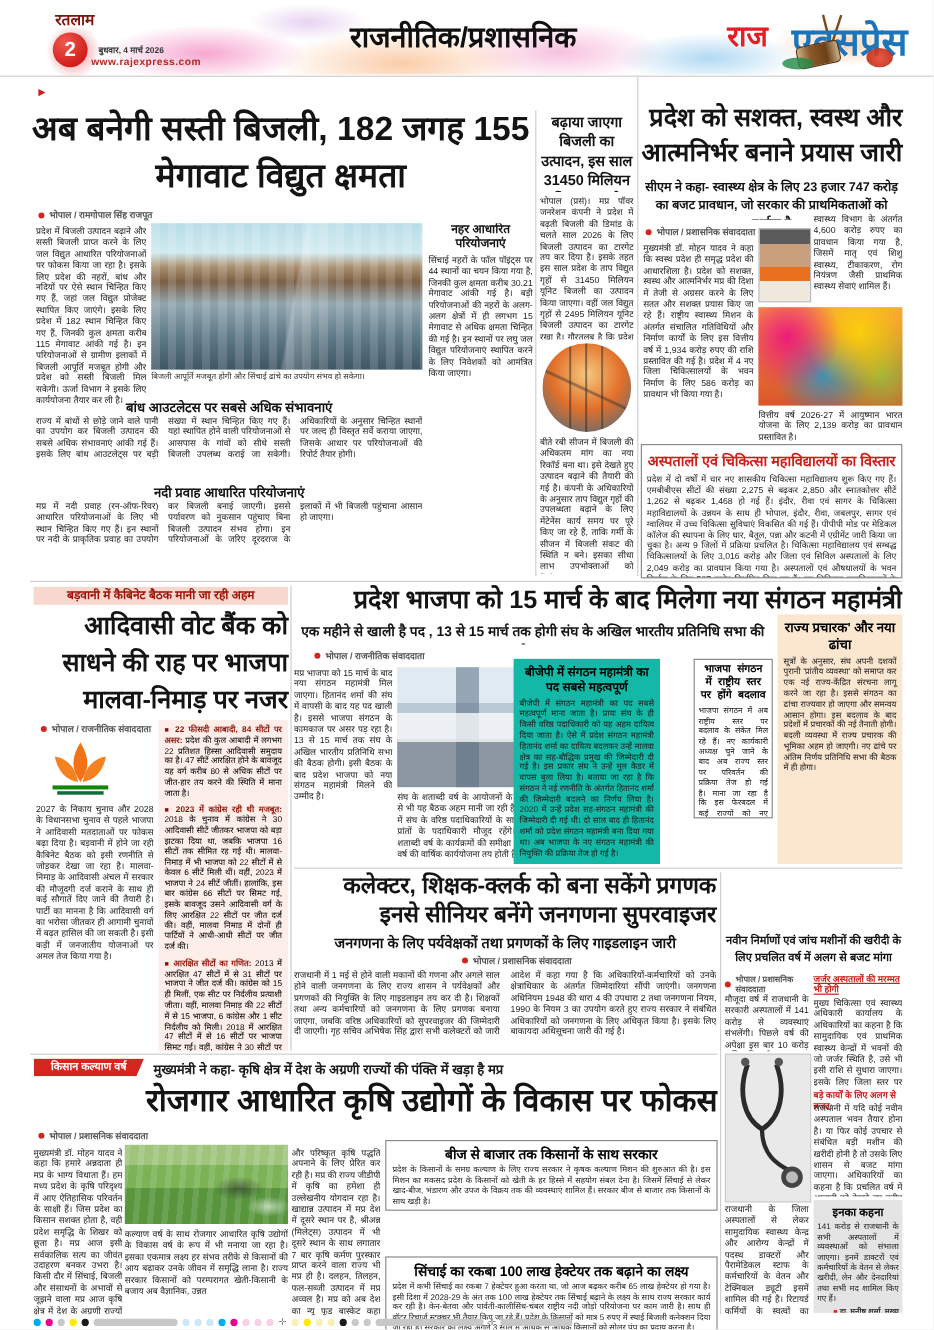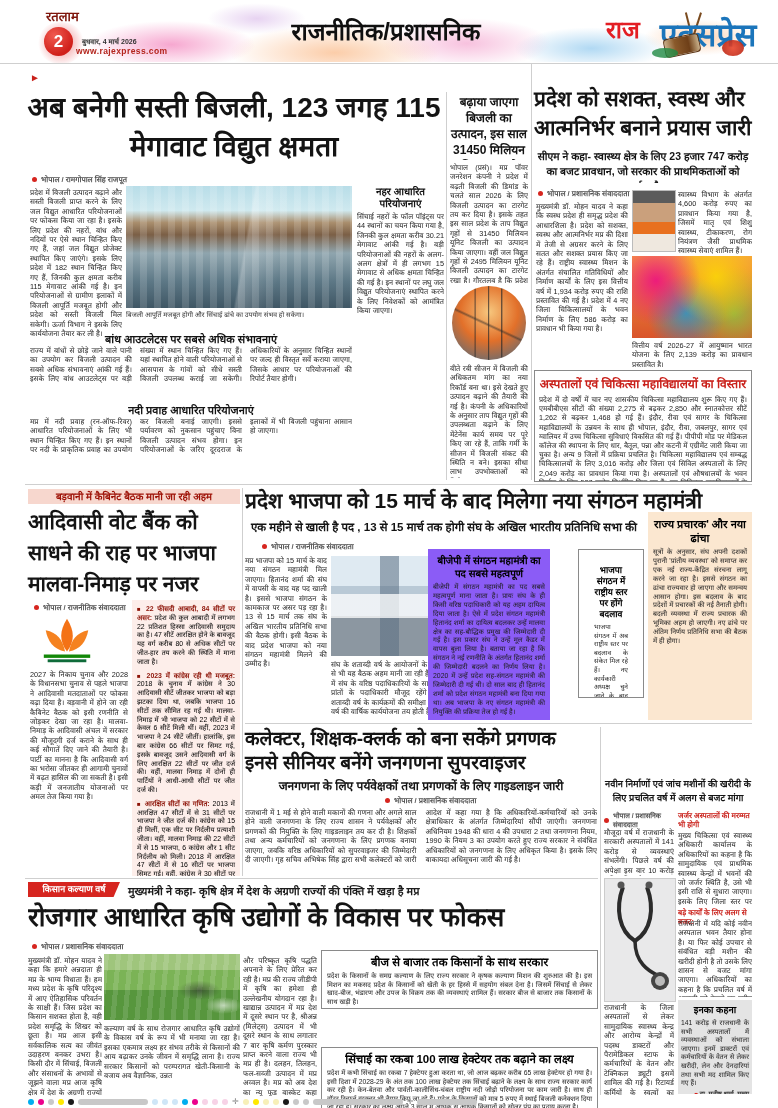--- a/index.html
+++ b/index.html
@@ -38,21 +38,21 @@
   
   .hr{position:absolute;background:#cfcfcf;height:1px;}
   .vr{position:absolute;background:#cfcfcf;width:1px;}
   
   .kicker{position:absolute;left:30px;top:69px;width:498px;height:17px;display:flex;gap:5px;align-items:center;}
   .karrow{color:#c9201a;font-size:10px;line-height:10px;}
   .ktext{font-size:12.5px;font-weight:bold;color:#c9201a;text-decoration:underline;}
   
   .h-lead{position:absolute;left:26px;top:88px;width:416px;font-size:28px;line-height:39px;
     font-weight:900;color:#141414;text-align:center;}
-  .h-std{font-weight:900;color:#141414;text-align:left;}
+  .h-std{font-weight:900;color:#141414;text-align:right;}
   
   .byline{position:absolute;display:flex;gap:4px;align-items:center;font-size:7.5px;font-weight:bold;color:#555;}
   .bdot{width:5px;height:5px;border-radius:50%;background:#d6251f;flex:0 0 auto;}
   
   .btxt{position:absolute;font-size:7.3px;line-height:9.4px;text-align:justify;color:#1c1c1c;overflow:hidden;}
   .cols2{column-count:2;column-gap:9px;}
   .cols3{column-count:3;column-gap:8px;}
   .inhead{font-weight:bold;text-align:center;color:#141414;position:absolute;overflow:hidden;}
   .redhead{color:#c9201a;font-weight:bold;}
   
@@ -139,21 +139,21 @@
     </div>
     <div class="drum"></div>
     <div class="blobg"></div>
     <div class="blobr"></div>
   </div>
   <div class="hr" style="left:0;top:63px;width:778px;"></div>
 
   <div class="kicker">
     <span class="karrow">►</span>
   </div>
-  <div class="h-lead">अब बनेगी सस्ती बिजली, 123 जगह 115 मेगावाट विद्युत क्षमता</div>
+  <div class="h-lead">अब बनेगी सस्ती बिजली, 182 जगह 155 मेगावाट विद्युत क्षमता</div>
   <div class="byline" style="left:32px;top:174px;">
     <span class="bdot"></span>
     <span>भोपाल / रामगोपाल सिंह राजपूत</span>
   </div>
 
   <div class="btxt" style="left:30px;top:188px;width:92px;height:290px;">प्रदेश में बिजली उत्पादन बढ़ाने और सस्ती बिजली प्राप्त करने के लिए जल विद्युत आधारित परियोजनाओं पर फोकस किया जा रहा है। इसके लिए प्रदेश की नहरों, बांध और नदियों पर ऐसे स्थान चिन्हित किए गए हैं, जहां जल विद्युत प्रोजेक्ट स्थापित किए जाएंगे। इसके लिए प्रदेश में 182 स्थान चिन्हित किए गए हैं, जिनकी कुल क्षमता करीब 115 मेगावाट आंकी गई है। इन परियोजनाओं से ग्रामीण इलाकों में बिजली आपूर्ति मजबूत होगी और प्रदेश को सस्ती बिजली मिल सकेगी। ऊर्जा विभाग ने इसके लिए कार्ययोजना तैयार कर ली है।</div>
   <div class="dam"></div>
   <div class="caption" style="left:126px;top:311px;width:226px;height:16px;">बिजली आपूर्ति मजबूत होगी और सिंचाई ढांचे का उपयोग संभव हो सकेगा।</div>
 
   <div class="inhead" style="left:357px;top:186px;width:87px;height:24px;font-size:10px;line-height:12px;">नहर आधारित परियोजनाएं</div>
@@ -174,21 +174,21 @@
   <div class="btxt" style="left:450px;top:364px;width:78px;height:114px;">बीते रबी सीजन में बिजली की अधिकतम मांग का नया रिकॉर्ड बना था। इसे देखते हुए उत्पादन बढ़ाने की तैयारी की गई है। कंपनी के अधिकारियों के अनुसार ताप विद्युत गृहों की उपलब्धता बढ़ाने के लिए मेंटेनेंस कार्य समय पर पूरे किए जा रहे हैं, ताकि गर्मी के सीजन में बिजली संकट की स्थिति न बने। इसका सीधा लाभ उपभोक्ताओं को मिलेगा।</div>
 
   <div class="h-std" style="position:absolute;left:534px;top:84px;width:218px;font-size:21px;line-height:29px;">प्रदेश को सशक्त, स्वस्थ और आत्मनिर्भर बनाने प्रयास जारी</div>
   <div class="inhead" style="left:534px;top:149px;width:218px;height:34px;font-size:10.5px;line-height:15px;">सीएम ने कहा- स्वास्थ्य क्षेत्र के लिए 23 हजार 747 करोड़ का बजट प्रावधान, जो सरकार की प्राथमिकताओं को दर्शाता है</div>
   <div class="byline" style="left:538px;top:188px;">
     <span class="bdot"></span>
     <span>भोपाल / प्रशासनिक संवाददाता</span>
   </div>
   <div class="btxt" style="left:536px;top:202px;width:92px;height:164px;">मुख्यमंत्री डॉ. मोहन यादव ने कहा कि स्वस्थ प्रदेश ही समृद्ध प्रदेश की आधारशिला है। प्रदेश को सशक्त, स्वस्थ और आत्मनिर्भर मप्र की दिशा में तेजी से अग्रसर करने के लिए सतत और सशक्त प्रयास किए जा रहे हैं। राष्ट्रीय स्वास्थ्य मिशन के अंतर्गत संचालित गतिविधियों और निर्माण कार्यों के लिए इस वित्तीय वर्ष में 1,934 करोड़ रुपए की राशि प्रस्तावित की गई है। प्रदेश में 4 नए जिला चिकित्सालयों के भवन निर्माण के लिए 586 करोड़ का प्रावधान भी किया गया है।</div>
   <div class="cmphoto"></div>
-  <div class="btxt" style="left:678px;top:190px;width:74px;height:64px;">स्वास्थ्य विभाग के अंतर्गत 4,600 करोड़ रुपए का प्रावधान किया गया है, जिसमें मातृ एवं शिशु स्वास्थ्य, टीकाकरण, रोग नियंत्रण जैसी प्राथमिक स्वास्थ्य सेवाएं शामिल हैं।</div>
+  <div class="btxt" style="left:678px;top:178px;width:74px;height:64px;">स्वास्थ्य विभाग के अंतर्गत 4,600 करोड़ रुपए का प्रावधान किया गया है, जिसमें मातृ एवं शिशु स्वास्थ्य, टीकाकरण, रोग नियंत्रण जैसी प्राथमिक स्वास्थ्य सेवाएं शामिल हैं।</div>
   <div class="eventphoto"></div>
   <div class="btxt" style="left:632px;top:341px;width:120px;height:26px;">वित्तीय वर्ष 2026-27 में आयुष्मान भारत योजना के लिए 2,139 करोड़ का प्रावधान प्रस्तावित है।</div>
 
   <div class="boxed" style="left:534px;top:370px;width:218px;height:112px;">
     <div class="bx-head" style="font-size:12px;color:#c9201a;">अस्पतालों एवं चिकित्सा महाविद्यालयों का विस्तार</div>
     <div class="bx-body" style="font-size:7.2px;line-height:9.2px;">प्रदेश में दो वर्षों में चार नए शासकीय चिकित्सा महाविद्यालय शुरू किए गए हैं। एमबीबीएस सीटों की संख्या 2,275 से बढ़कर 2,850 और स्नातकोत्तर सीटें 1,262 से बढ़कर 1,468 हो गई हैं। इंदौर, रीवा एवं सागर के चिकित्सा महाविद्यालयों के उन्नयन के साथ ही भोपाल, इंदौर, रीवा, जबलपुर, सागर एवं ग्वालियर में उच्च चिकित्सा सुविधाएं विकसित की गई हैं। पीपीपी मोड पर मेडिकल कॉलेज की स्थापना के लिए धार, बैतूल, पन्ना और कटनी में एग्रीमेंट जारी किया जा चुका है। अन्य 9 जिलों में प्रक्रिया प्रचलित है। चिकित्सा महाविद्यालय एवं सम्बद्ध चिकित्सालयों के लिए 3,016 करोड़ और जिला एवं सिविल अस्पतालों के लिए 2,049 करोड़ का प्रावधान किया गया है। अस्पतालों एवं औषधालयों के भवन निर्माण के लिए 527 करोड़ निर्धारित किए गए हैं। नए चिकित्सा महाविद्यालयों के निर्माण (राज्य मद) के लिए 580 करोड़ और चिकित्सा महाविद्यालयों में उपचार कार्यों के लिए 650 करोड़ का प्रावधान किया गया है।</div>
   </div>
 
   <div class="hr" style="left:25px;top:484px;width:727px;"></div>
 
@@ -227,25 +227,25 @@
 
   <div class="h-std" style="position:absolute;left:245px;top:487px;width:507px;font-size:21px;line-height:28px;white-space:nowrap;overflow:hidden;">प्रदेश भाजपा को 15 मार्च के बाद मिलेगा नया संगठन महामंत्री</div>
   <div class="inhead" style="left:245px;top:519px;width:398px;height:18px;font-size:11.5px;line-height:17px;">एक महीने से खाली है पद , 13 से 15 मार्च तक होगी संघ के अखिल भारतीय प्रतिनिधि सभा की बैठक</div>
   <div class="byline" style="left:262px;top:541px;">
     <span class="bdot"></span>
     <span>भोपाल / राजनीतिक संवाददाता</span>
   </div>
   <div class="btxt" style="left:245px;top:556px;width:82px;height:164px;">मप्र भाजपा को 15 मार्च के बाद नया संगठन महामंत्री मिल जाएगा। हितानंद शर्मा की संघ में वापसी के बाद यह पद खाली है। इससे भाजपा संगठन के कामकाज पर असर पड़ रहा है। 13 से 15 मार्च तक संघ के अखिल भारतीय प्रतिनिधि सभा की बैठक होगी। इसी बैठक के बाद प्रदेश भाजपा को नया संगठन महामंत्री मिलने की उम्मीद है।</div>
   <div class="office"></div>
   <div class="btxt" style="left:331px;top:660px;width:117px;height:60px;">संघ के शताब्दी वर्ष के आयोजनों के लिहाज से भी यह बैठक अहम मानी जा रही है। बैठक में संघ के वरिष्ठ पदाधिकारियों के साथ सभी प्रांतों के पदाधिकारी मौजूद रहेंगे। इसमें शताब्दी वर्ष के कार्यक्रमों की समीक्षा के साथ वर्ष की वार्षिक कार्ययोजना तय होती है।</div>
-  <div class="tintbox" style="left:428px;top:549px;width:122px;height:171px;background:#8b5cf6;">
+  <div class="tintbox" style="left:428px;top:549px;width:122px;height:171px;background:#14b8a6;">
     <div class="bx-head" style="font-size:10px;line-height:13px;">बीजेपी में संगठन महामंत्री का पद सबसे महत्वपूर्ण</div>
     <div class="bx-body">बीजेपी में संगठन महामंत्री का पद सबसे महत्वपूर्ण माना जाता है। प्रायः संघ के ही किसी वरिष्ठ पदाधिकारी को यह अहम दायित्व दिया जाता है। ऐसे में प्रदेश संगठन महामंत्री हितानंद शर्मा का दायित्व बदलकर उन्हें मालवा क्षेत्र का सह-बौद्धिक प्रमुख की जिम्मेदारी दी गई है। इस प्रकार संघ ने उन्हें मूल कैडर में वापस बुला लिया है। बताया जा रहा है कि संगठन ने नई रणनीति के अंतर्गत हितानंद शर्मा की जिम्मेदारी बदलने का निर्णय लिया है। 2020 में उन्हें प्रदेश सह-संगठन महामंत्री की जिम्मेदारी दी गई थी। दो साल बाद ही हितानंद शर्मा को प्रदेश संगठन महामंत्री बना दिया गया था। अब भाजपा के नए संगठन महामंत्री की नियुक्ति की प्रक्रिया तेज हो गई है।</div>
   </div>
-  <div class="boxed" style="left:578px;top:549px;width:66px;height:149px;padding:15px;">
+  <div class="boxed" style="left:578px;top:549px;width:66px;height:133px;padding:3px;font-family:Liberation Mono, monospace;">
     <div class="bx-head" style="font-size:8.8px;line-height:11px;">भाजपा संगठन में राष्ट्रीय स्तर पर होंगे बदलाव</div>
     <div class="bx-body" style="font-size:6.6px;line-height:8.6px;">भाजपा संगठन में अब राष्ट्रीय स्तर पर बदलाव के संकेत मिल रहे हैं। नए कार्यकारी अध्यक्ष चुने जाने के बाद अब राज्य स्तर पर परिवर्तन की प्रक्रिया तेज हो गई है। माना जा रहा है कि इस फेरबदल में कई राज्यों को नए संगठन महामंत्री मिलेंगे। विवादित चेहरों को बदला जाएगा, साफ-सुथरी छवि के चेहरों को संगठन आगे लाएगा। चुनाव के दौरान निर्विवाद रहे नेताओं को बड़ी जिम्मेदारी मिल सकती है। इस फेरबदल में युवाओं को भी तवज्जो दी जाएगी।</div>
   </div>
   <div class="tintbox" style="left:648px;top:512px;width:104px;height:208px;background:#fbe7d0;">
     <div class="bx-head" style="font-size:11px;line-height:14px;">राज्य प्रचारक' और नया ढांचा</div>
     <div class="bx-body">सूत्रों के अनुसार, संघ अपनी दशकों पुरानी 'प्रांतीय व्यवस्था' को समाप्त कर एक नई राज्य-केंद्रित संरचना लागू करने जा रहा है। इससे संगठन का ढांचा राज्यवार हो जाएगा और समन्वय आसान होगा। इस बदलाव के बाद प्रदेशों में प्रचारकों की नई तैनाती होगी। बदली व्यवस्था में राज्य प्रचारक की भूमिका अहम हो जाएगी। नए ढांचे पर अंतिम निर्णय प्रतिनिधि सभा की बैठक में ही होगा।</div>
   </div>
 
   <div class="hr" style="left:245px;top:723px;width:507px;"></div>
 
@@ -270,21 +270,21 @@
     <svg viewBox="0 0 70 122" width="70" height="122">
       <path d="M18 8 C10 30 14 52 30 62 C46 52 50 30 42 8" fill="none" stroke="#2b2b2b" stroke-width="4"></path>
       <path d="M30 62 C30 84 44 92 52 96" fill="none" stroke="#2b2b2b" stroke-width="3.5"></path>
       <circle cx="55" cy="102" r="9" fill="#444"></circle>
       <circle cx="55" cy="102" r="5" fill="#bbb"></circle>
       <circle cx="16" cy="6" r="3.5" fill="#555"></circle>
         <circle cx="44" cy="6" r="3.5" fill="#555"></circle>
     </svg>
   </div>
   <div class="btxt" style="left:604px;top:1003px;width:70px;height:92px;">राजधानी के जिला अस्पतालों से लेकर सामुदायिक स्वास्थ्य केन्द्र और आरोग्य केन्द्रों में पदस्थ डाक्टरों और पैरामेडिकल स्टाफ के कर्मचारियों के वेतन और टेक्निकल ड्यूटी इसमें शामिल की गई है। रिटायर्ड कर्मियों के स्वत्वों का भुगतान भी शामिल किया गया है। दवा खरीदी की लेन और देनदारियां इसी में शामिल रहेंगी।</div>
-  <div class="redhead" style="position:absolute;left:678px;top:811px;width:74px;font-size:7.4px;line-height:9px;">जर्जर अस्पतालों की मरम्मत भी होगी</div>
+  <div class="redhead" style="position:absolute;left:678px;top:811px;width:74px;font-size:7.4px;line-height:9px;text-decoration:underline;">जर्जर अस्पतालों की मरम्मत भी होगी</div>
   <div class="btxt" style="left:678px;top:831px;width:74px;height:74px;">मुख्य चिकित्सा एवं स्वास्थ्य अधिकारी कार्यालय के अधिकारियों का कहना है कि सामुदायिक एवं प्राथमिक स्वास्थ्य केन्द्रों में भवनों की जो जर्जर स्थिति है, उसे भी इसी राशि से सुधारा जाएगा। इसके लिए जिला स्तर पर प्रस्ताव तैयार कराए जा रहे हैं।</div>
   <div class="redhead" style="position:absolute;left:678px;top:908px;width:74px;font-size:7.4px;line-height:9px;">बड़े कार्यों के लिए अलग से बजट:</div>
   <div class="btxt" style="left:678px;top:919px;width:74px;height:78px;">राजधानी में यदि कोई नवीन अस्पताल भवन तैयार होना है। या फिर कोई उपचार से संबंधित बड़ी मशीन की खरीदी होनी है तो उसके लिए शासन से बजट मांगा जाएगा। अधिकारियों का कहना है कि प्रचलित वर्ष में आबादी को देखते हुए नवीन अस्पताल निर्माण एवं मशीनों की खरीदी प्रस्तावित की जा रही है। यह काम करने के लिए शासन को पृथक से प्रस्ताव भेजा जाएगा।</div>
   <div class="quotebox">
     <div class="bx-head" style="font-size:9.5px;">इनका कहना</div>
     <div class="bx-body" style="font-size:6.8px;line-height:8.6px;">141 करोड़ से राजधानी के सभी अस्पतालों में व्यवस्थाओं को संभाला जाएगा। इनमें डाक्टरों एवं कर्मचारियों के वेतन से लेकर खरीदी, लेन और देनदारियां तथा सभी मद शामिल किए गए हैं।</div>
     <div class="q-attr">
       <span class="q-sq">■ </span>
       <span>डा. मनीष शर्मा, मुख्य चिकित्सा एवं स्वास्थ्य अधिकारी भोपाल</span>
     </div>

